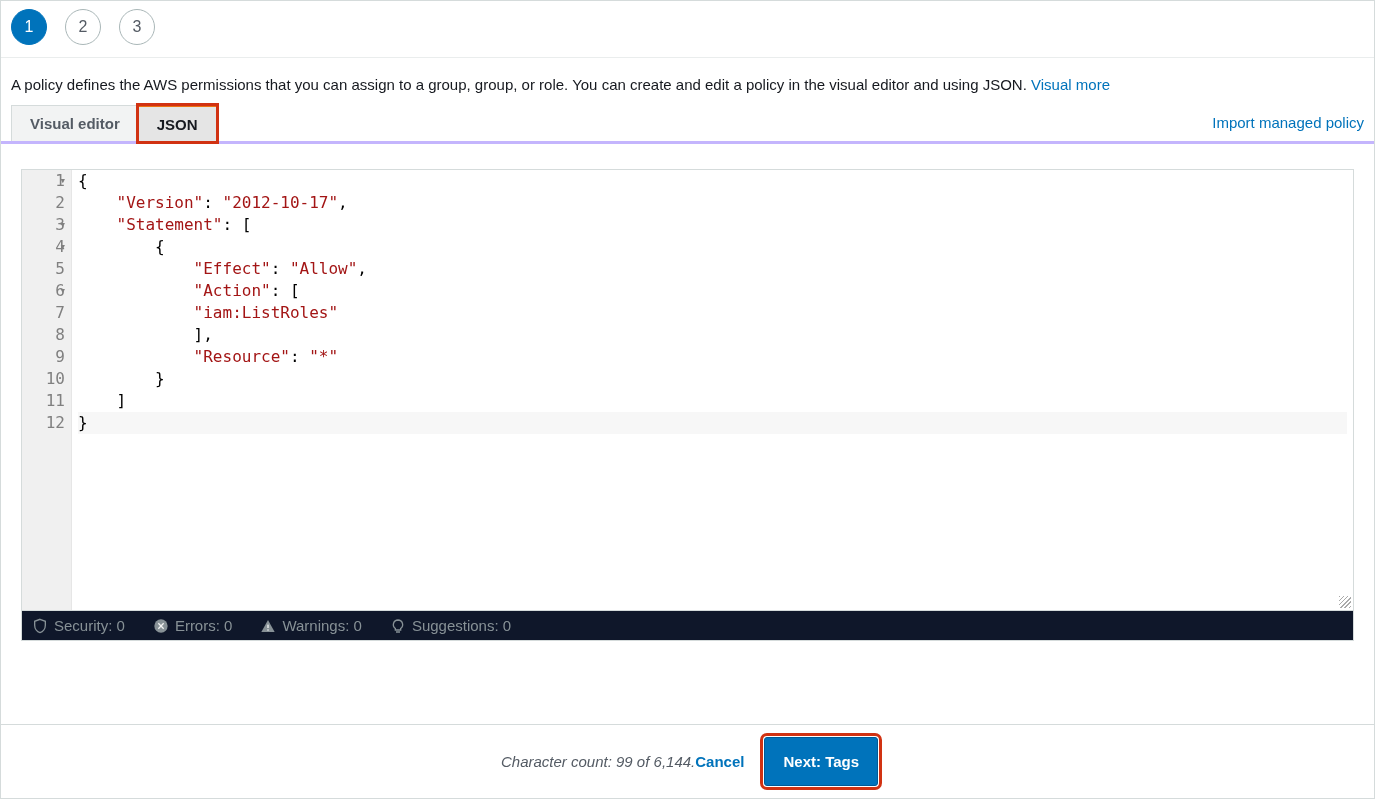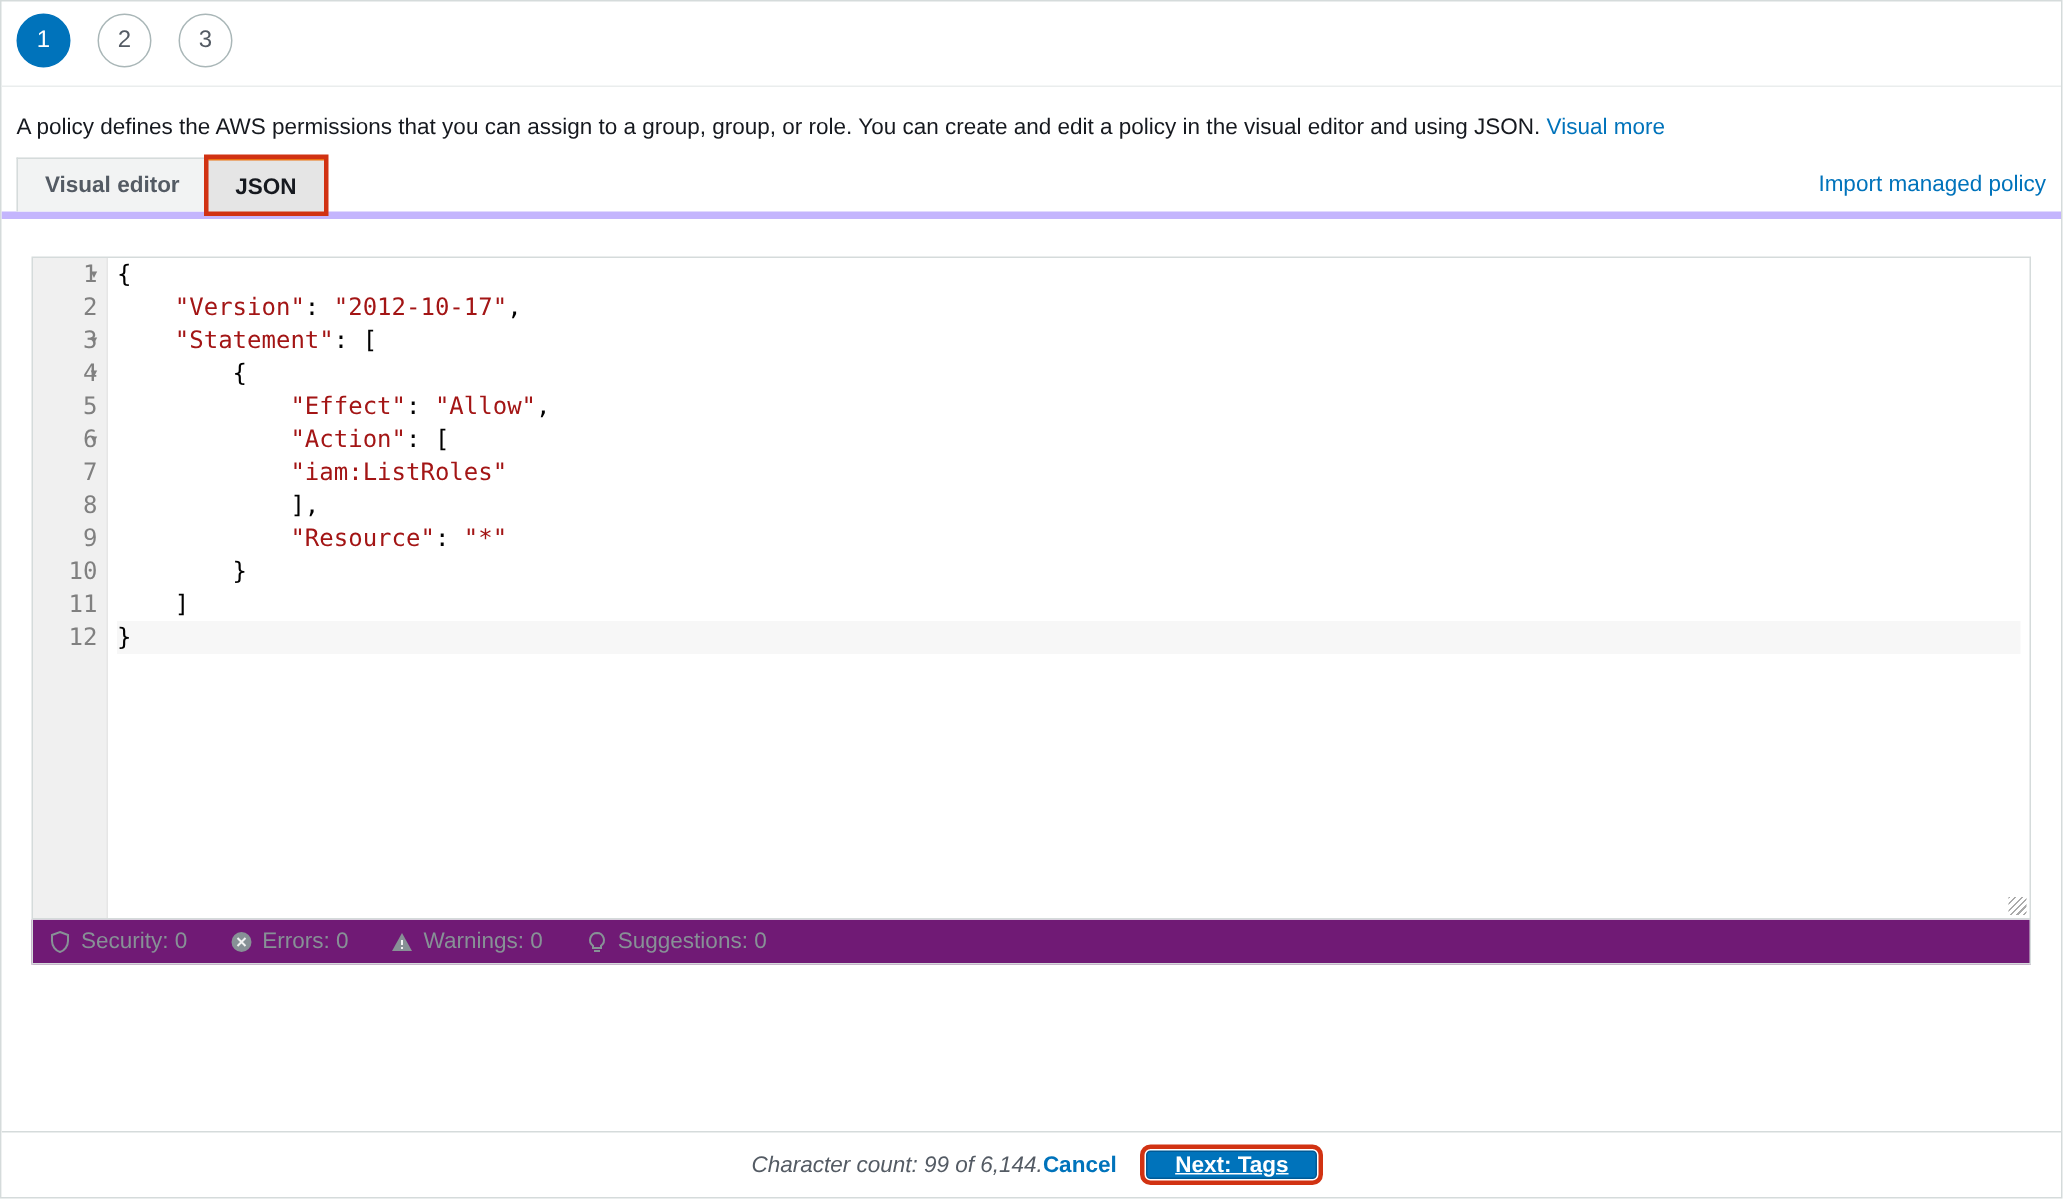--- a/index.html
+++ b/index.html
@@ -40,21 +40,21 @@
     padding: 18px 10px 12px 10px;
     font-size: 15px;
     color: #16191f;
   }
   .desc-row a { color: #0073bb; text-decoration: none; }
   .tabs-row {
     display: flex;
     justify-content: space-between;
     align-items: flex-end;
     padding: 0 10px;
-    border-bottom: 5px solid #c4b5fd;
+    border-bottom: 3px solid #c4b5fd;
     gap: 36px;
   }
   .tabs { display: flex; }
   .tab {
     padding: 9px 18px;
     background: #f2f3f3;
     border: 1px solid #d5dbdb;
     border-bottom: none;
     color: #545b64;
     font-weight: 600;
@@ -117,21 +117,21 @@
   .s { color: #a31515; }
   .p { color: #000; }
   .resize {
     position: absolute; right: 2px; bottom: 2px; width: 12px; height: 12px;
     background: repeating-linear-gradient(135deg,#aaa 0,#aaa 1px,transparent 1px,transparent 3px);
   }
   .status-bar {
     margin: 0 20px;
     border: 1px solid #d5dbdb;
     border-top: none;
-    background: #701a75;
+    background: #0f172a;
     display: flex;
     gap: 28px;
     padding: 6px 10px;
     color: #879196;
     font-size: 15px;
     align-items: flex-start;
   }
   .status-bar .item { display: flex; align-items:center; gap:6px; }
   .status-bar svg { width:16px; height:16px; fill:#879196; }
   .footer {
@@ -141,23 +141,22 @@
     padding: 12px 16px 12px 20px;
     display: flex; align-items: center;
     justify-content: center;
     background: #fff;
   }
   .char-count { font-style: italic; color: #545b64; font-size: 15px; }
   .footer-buttons { display:flex; align-items:center; gap: 20px; }
   .btn-cancel { color:#0073bb; font-weight:600; cursor:pointer; font-size:15px; }
   .btn-next {
     background:#0073bb; color:#fff; border:1px solid #005a96;
-    padding:0 18px; border-radius:3px; font-weight:600; font-size:15px;
+    padding:15px 18px; border-radius:3px; font-weight:600; font-size:15px;
     cursor:pointer;
-    text-decoration:underline;
   }
   .btn-next.highlighted { outline:3px solid #d13212; outline-offset:1px; }
 </style>
 </head>
 <body>
 
 <div class="header-row">
   <div class="steps">
     <div class="step active">1</div>
     <div class="step">2</div>

